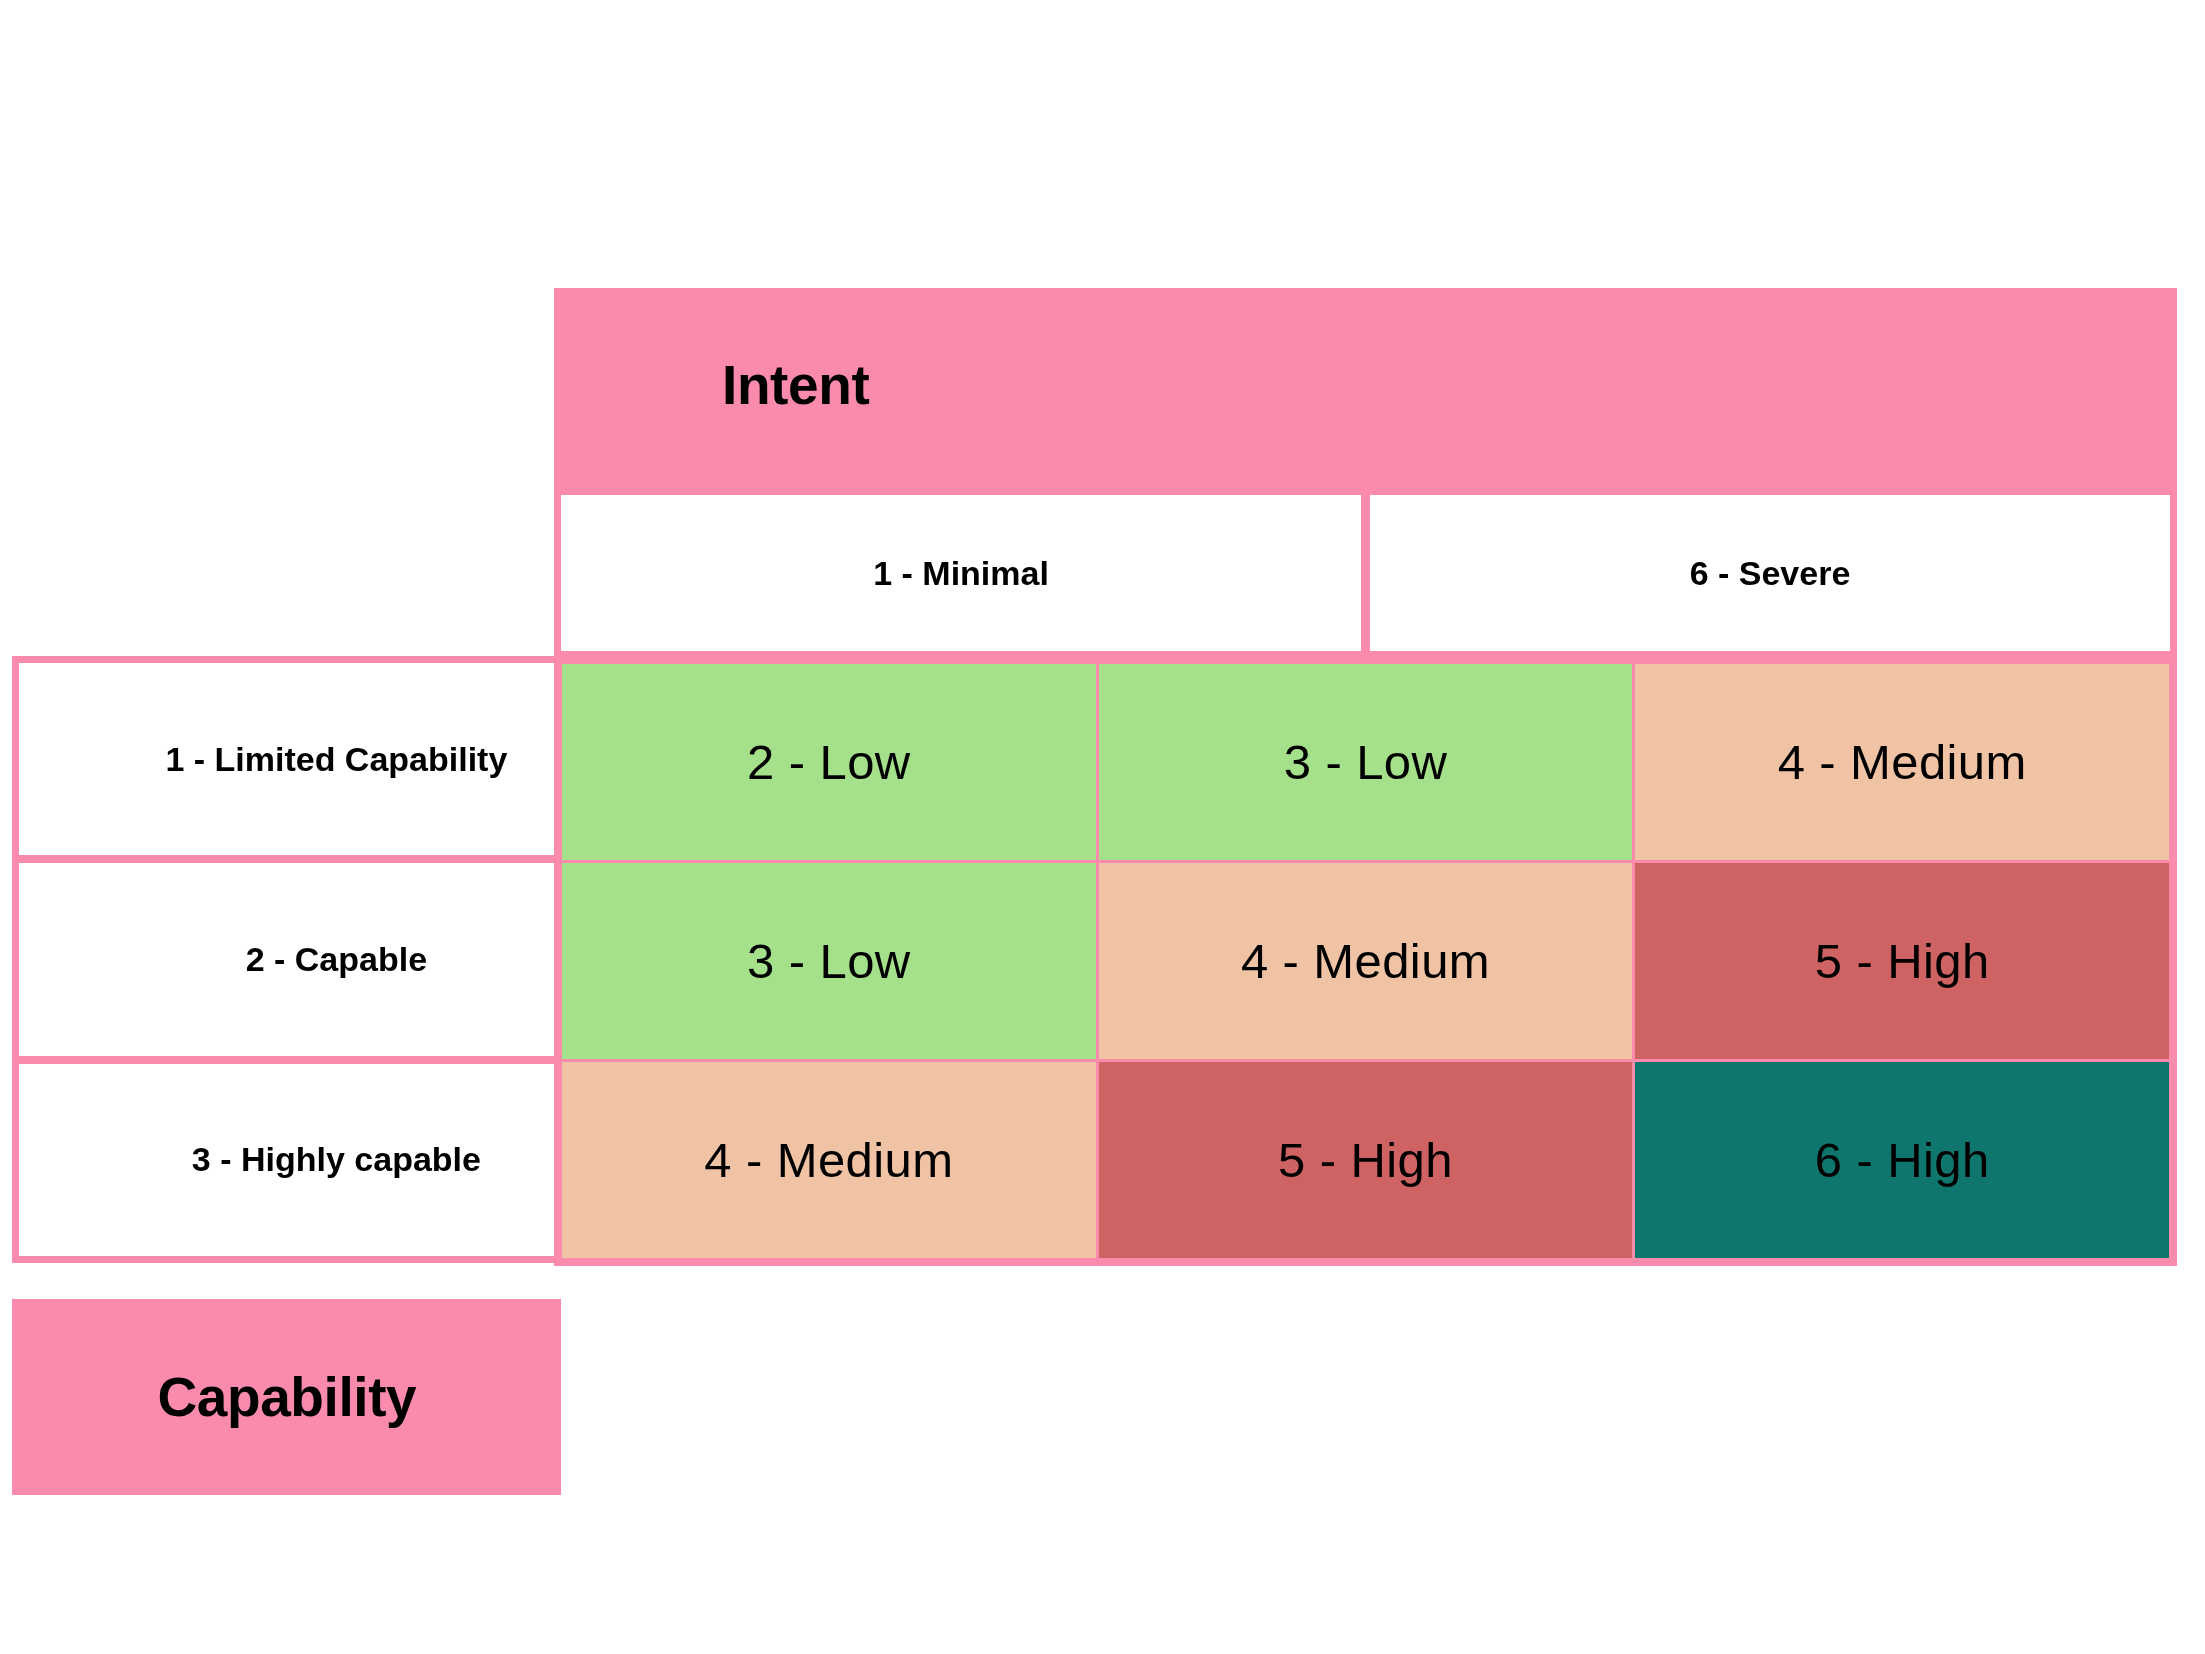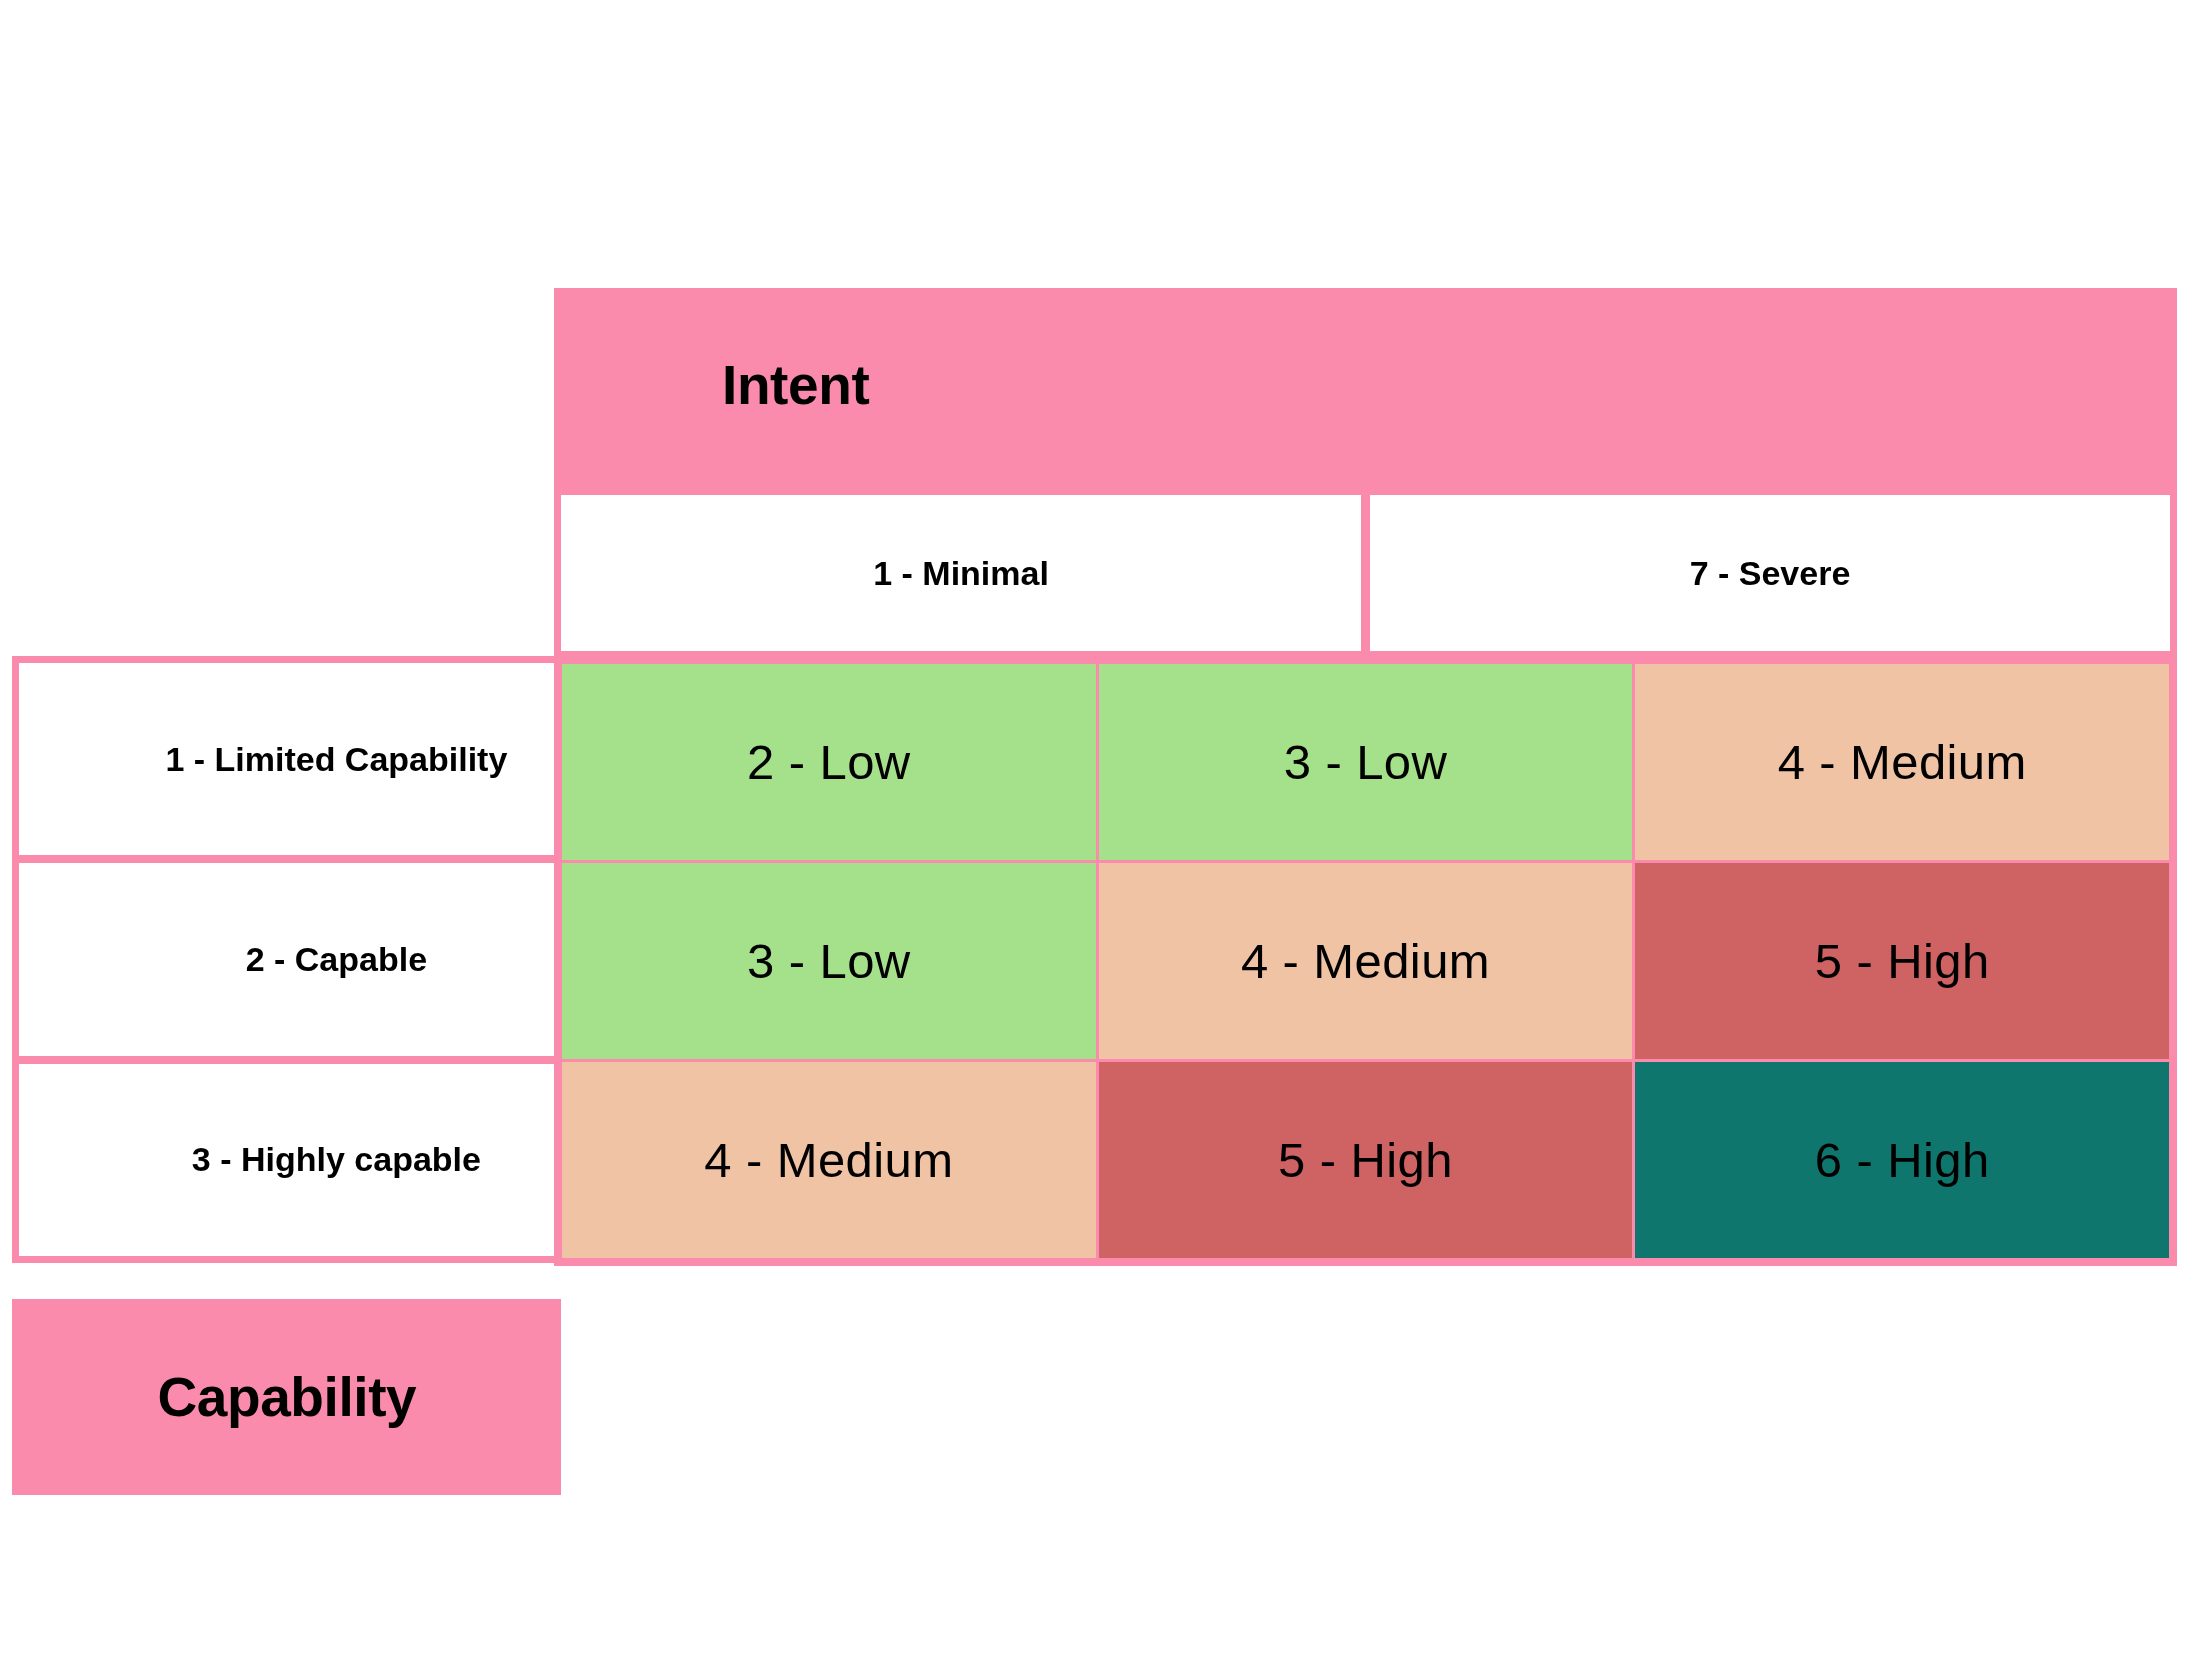--- a/index.html
+++ b/index.html
@@ -155,21 +155,21 @@
 
   <div class="intent-banner">
     <span class="axis-title">Intent</span>
   </div>
 
   <div class="col-header-band">
     <div class="col-header-cell">
       <span class="hdr-text">1 - Minimal</span>
     </div>
     <div class="col-header-cell">
-      <span class="hdr-text">7 - Severe</span>
+      <span class="hdr-text">6 - Severe</span>
     </div>
   </div>
 
   <div class="row-header-col">
     <div class="row-header-cell">
       <span class="hdr-text">1 - Limited Capability</span>
     </div>
     <div class="row-header-cell">
       <span class="hdr-text">2 - Capable</span>
     </div>

